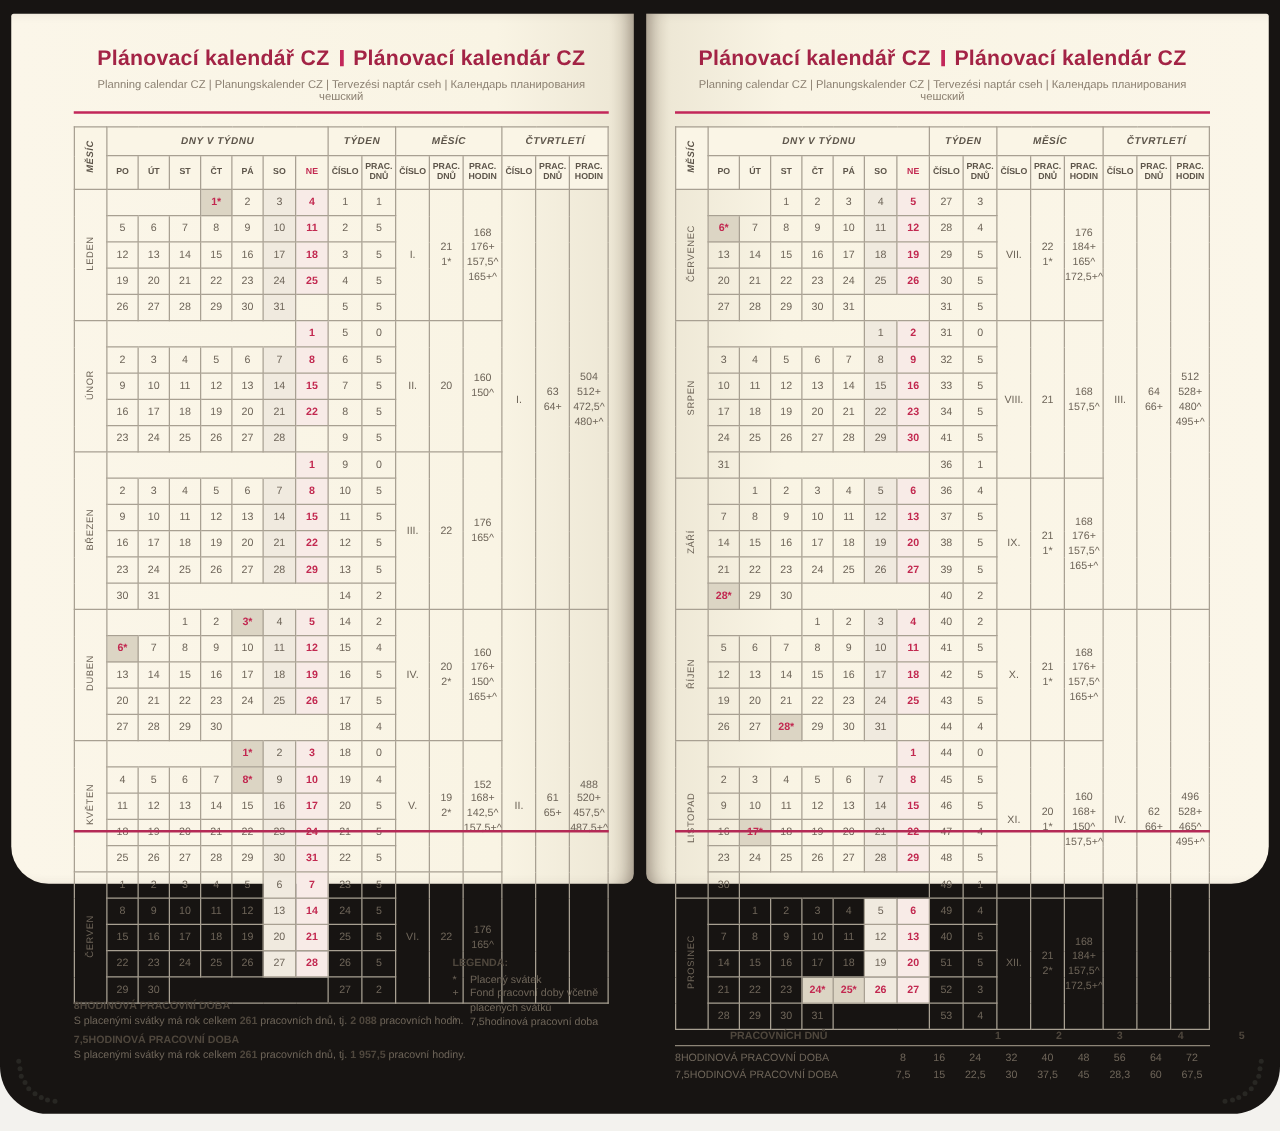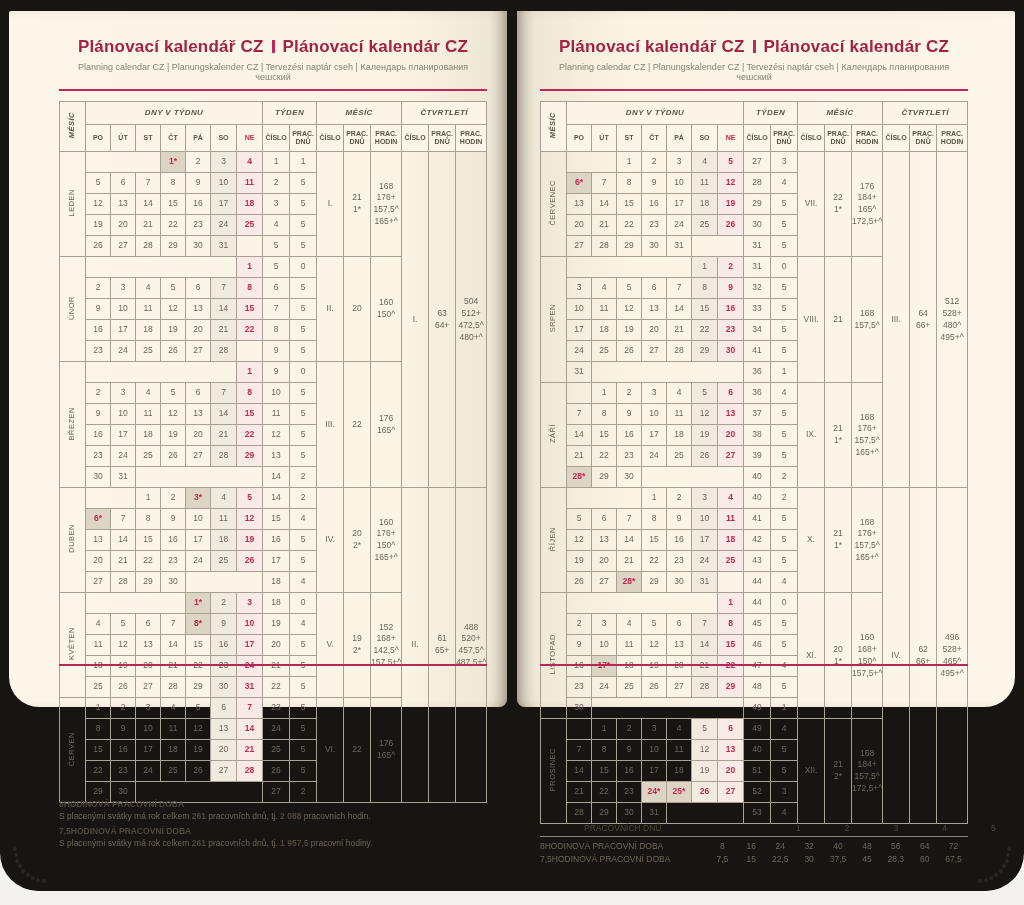--- a/index.html
+++ b/index.html
@@ -41,21 +41,21 @@
   .legend{position:absolute;font-size:8.5px;color:#6e6559;}
   .legend .fhead{margin-bottom:3px;}
   .litem{display:flex;line-height:1.35;}
   .lsym{width:14px;flex:none;}
   .ltxt{flex:1;}
   .bottomline{position:absolute;height:2px;background:#b42a56;bottom:41px;}
   
   .wd-row{display:flex;align-items:center;margin:3px 0;}
   .wd-label{flex:none;width:168px;text-align:left;}
   .wd-val{flex:1;text-align:center;}
-  .wd-head{font-weight:normal;color:#4f473d;padding-left:44px;}
+  .wd-head{font-weight:bold;color:#4f473d;padding-left:44px;}
   .wd-sep{height:1px;background:#8d8577;margin:3px 0 4px 0;}
   .dot{position:absolute;width:4px;height:4px;border-radius:50%;background:#2c2a27;opacity:.85;}
 </style>
 </head>
 <body>
 
 <div class="book">
 
   <div class="page page-left">
     <div class="content-l">
@@ -539,20 +539,35 @@
               </tr>
             </tbody>
           </table>
         </div>
     </div>
     <div class="pfoot content-l" style="top:757px;">
         <div class="fhead">8HODINOVÁ PRACOVNÍ DOBA</div>
         <div class="fline">S placenými svátky má rok celkem <b>261</b> pracovních dnů, tj. <b>2 088</b> pracovních hodin.</div>
         <div class="fhead">7,5HODINOVÁ PRACOVNÍ DOBA</div>
         <div class="fline">S placenými svátky má rok celkem <b>261</b> pracovních dnů, tj. <b>1 957,5</b> pracovní hodiny.</div>
+      </div>
+    <div class="legend" style="top:750px;right:21px;width:124px;">
+        <div class="fhead">LEGENDA:</div>
+        <div class="litem">
+          <span class="lsym">*</span>
+          <span class="ltxt">Placený svátek</span>
+        </div>
+        <div class="litem">
+          <span class="lsym">+</span>
+          <span class="ltxt">Fond pracovní doby včetně placených svátků</span>
+        </div>
+        <div class="litem">
+          <span class="lsym">^</span>
+          <span class="ltxt">7,5hodinová pracovní doba</span>
+        </div>
       </div>
     <div class="bottomline" style="left:50px;right:20px;"></div>
   <div class="dot" style="left: 33.211px; top: 867.878px;"></div>
       <div class="dot" style="left: 27.3811px; top: 866.817px;"></div>
       <div class="dot" style="left: 21.8468px; top: 864.7px;"></div>
       <div class="dot" style="left: 16.7977px; top: 861.598px;"></div>
       <div class="dot" style="left: 12.4071px; top: 857.619px;"></div>
       <div class="dot" style="left: 8.82553px; top: 852.898px;"></div>
       <div class="dot" style="left: 6.17575px; top: 847.598px;"></div>
       <div class="dot" style="left: 4.54864px; top: 841.9px;"></div>

